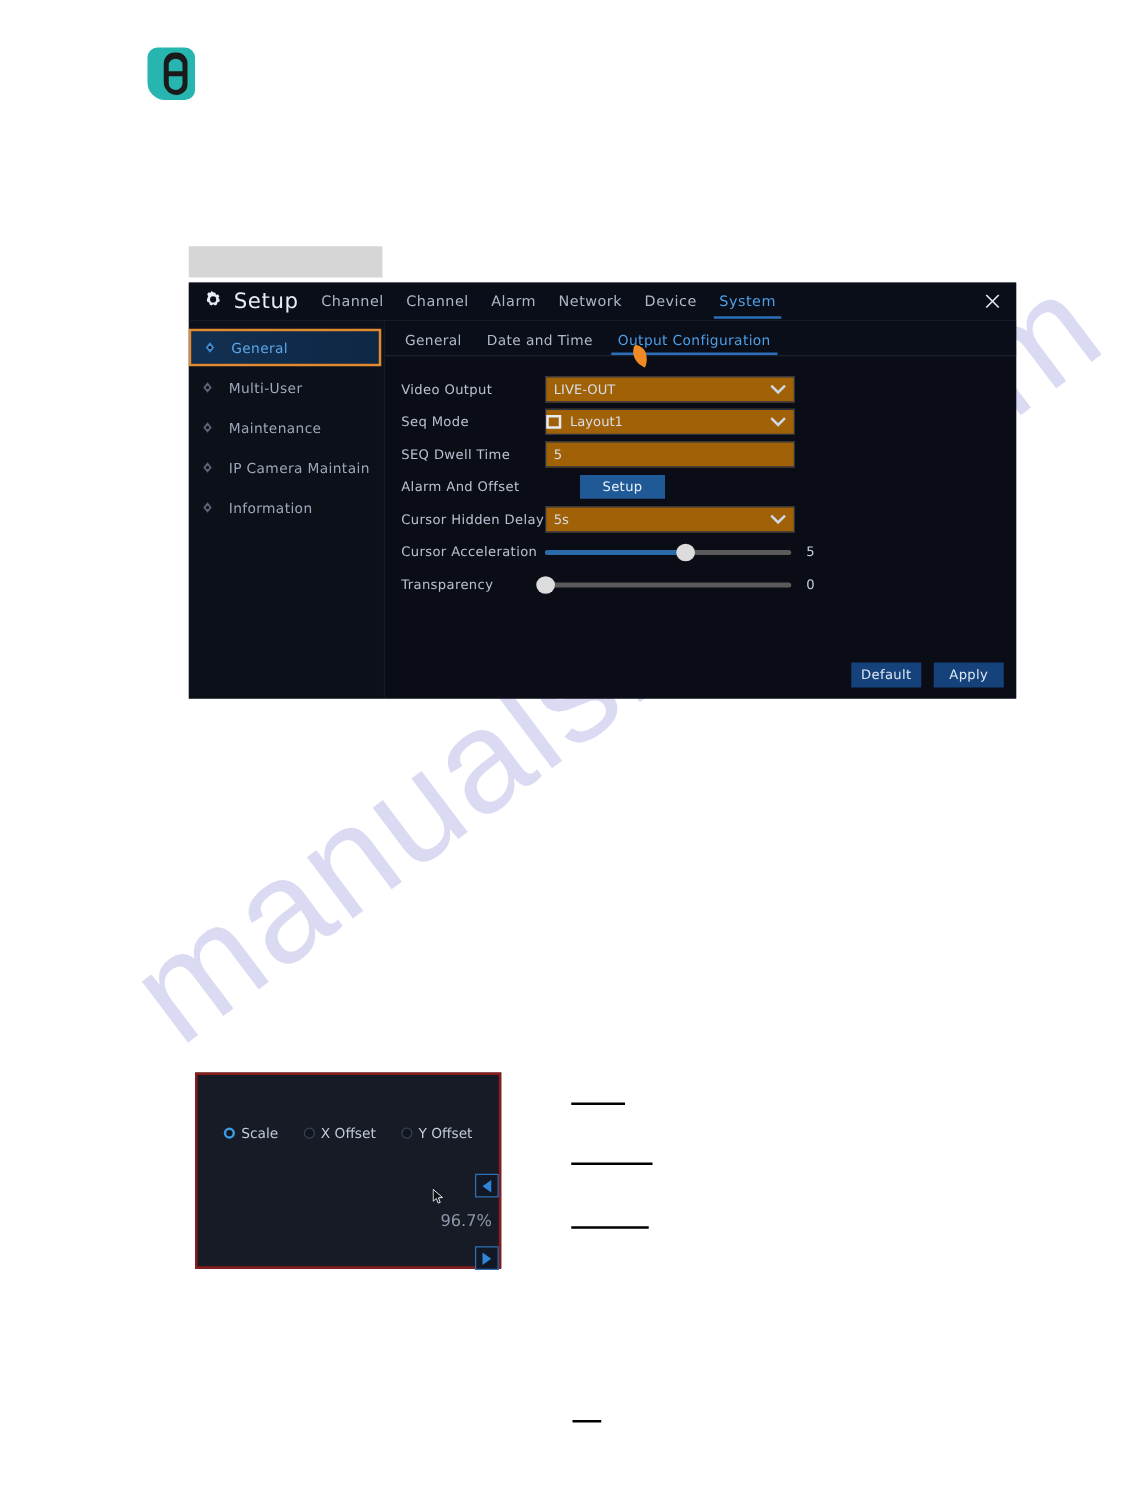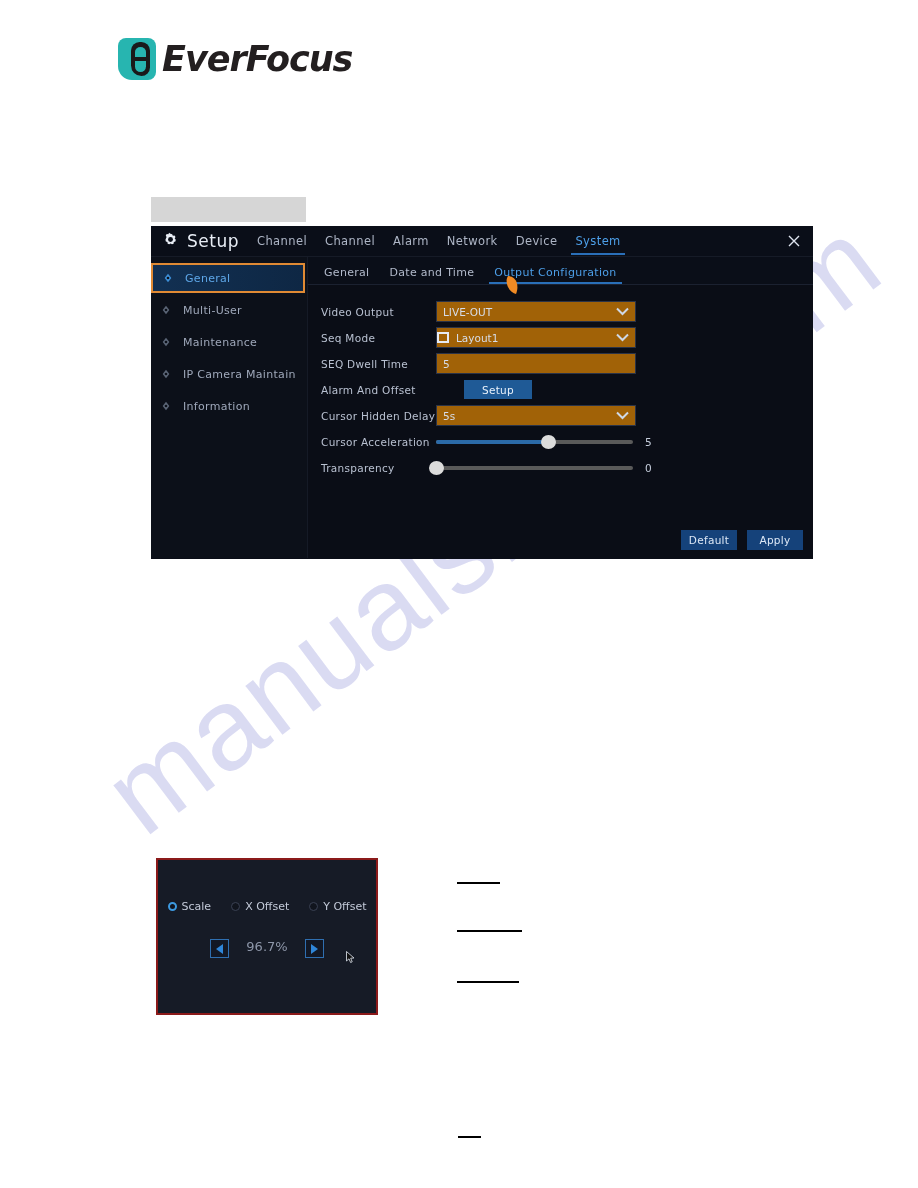--- a/index.html
+++ b/index.html
@@ -382,21 +382,21 @@
     justify-content: center;
     letter-spacing: .3px;
     font-family: "DejaVu Sans", sans-serif;
   }
 
   
   .scale-dialog {
     position: absolute;
     left: 156px;
     top: 858px;
-    width: 222px;
+    width: 245px;
     height: 157px;
     background: #161b26;
     border: 2px solid #8b1a1a;
     box-sizing: border-box;
     z-index: 3;
   }
   .radios {
     display: flex;
     align-items: center;
     justify-content: center;
@@ -418,25 +418,26 @@
     border: 1px solid #3a4254;
     margin-right: 5px;
     box-sizing: border-box;
   }
   .radio-item.selected .radio-dot {
     background: #11151e;
     border: 2px solid #3d9ae0;
   }
   .stepper {
     display: flex;
-    align-items: flex-start;
+    align-items: flex-end;
     justify-content: center;
     gap: 12px;
     margin-top: 26px;
     position: relative;
+    flex-direction: column;
   }
   .arrow-btn {
     width: 19px;
     height: 19px;
     border: 1px solid #2f6fb0;
     box-sizing: border-box;
     display: flex;
     align-items: center;
     justify-content: center;
     background: #121825;
@@ -478,21 +479,20 @@
 
 <div class="watermark">
   <span>manualshive.com</span>
 </div>
 
 <div class="logo-wrap">
   <div class="logo-mark">
     <div class="lm-bg"></div>
     <div class="lm-f"></div>
   </div>
-  <div class="logo-text">EverFocus</div>
 </div>
 
 <div class="gray-bar"></div>
 
 <div class="nvr-window">
 
   <div class="nvr-topbar">
     <svg class="gear-icon" viewBox="0 0 24 24">
       <path fill="#e8edf5" d="M12 2.2l2.1.6.9 1.9 2.1-.2 1.2 1.8-1 1.9 1.4 1.6-.5 2.1-2 .7-.3 2.1-2 .9-1.7-1.2-1.8 1.2-2-.9-.3-2.1-2-.7-.5-2.1L7 6.3l-1-1.9 1.2-1.8 2.1.2.9-1.9z"></path>
       <circle cx="12" cy="9.5" r="3.1" fill="#0a0e18"></circle>

